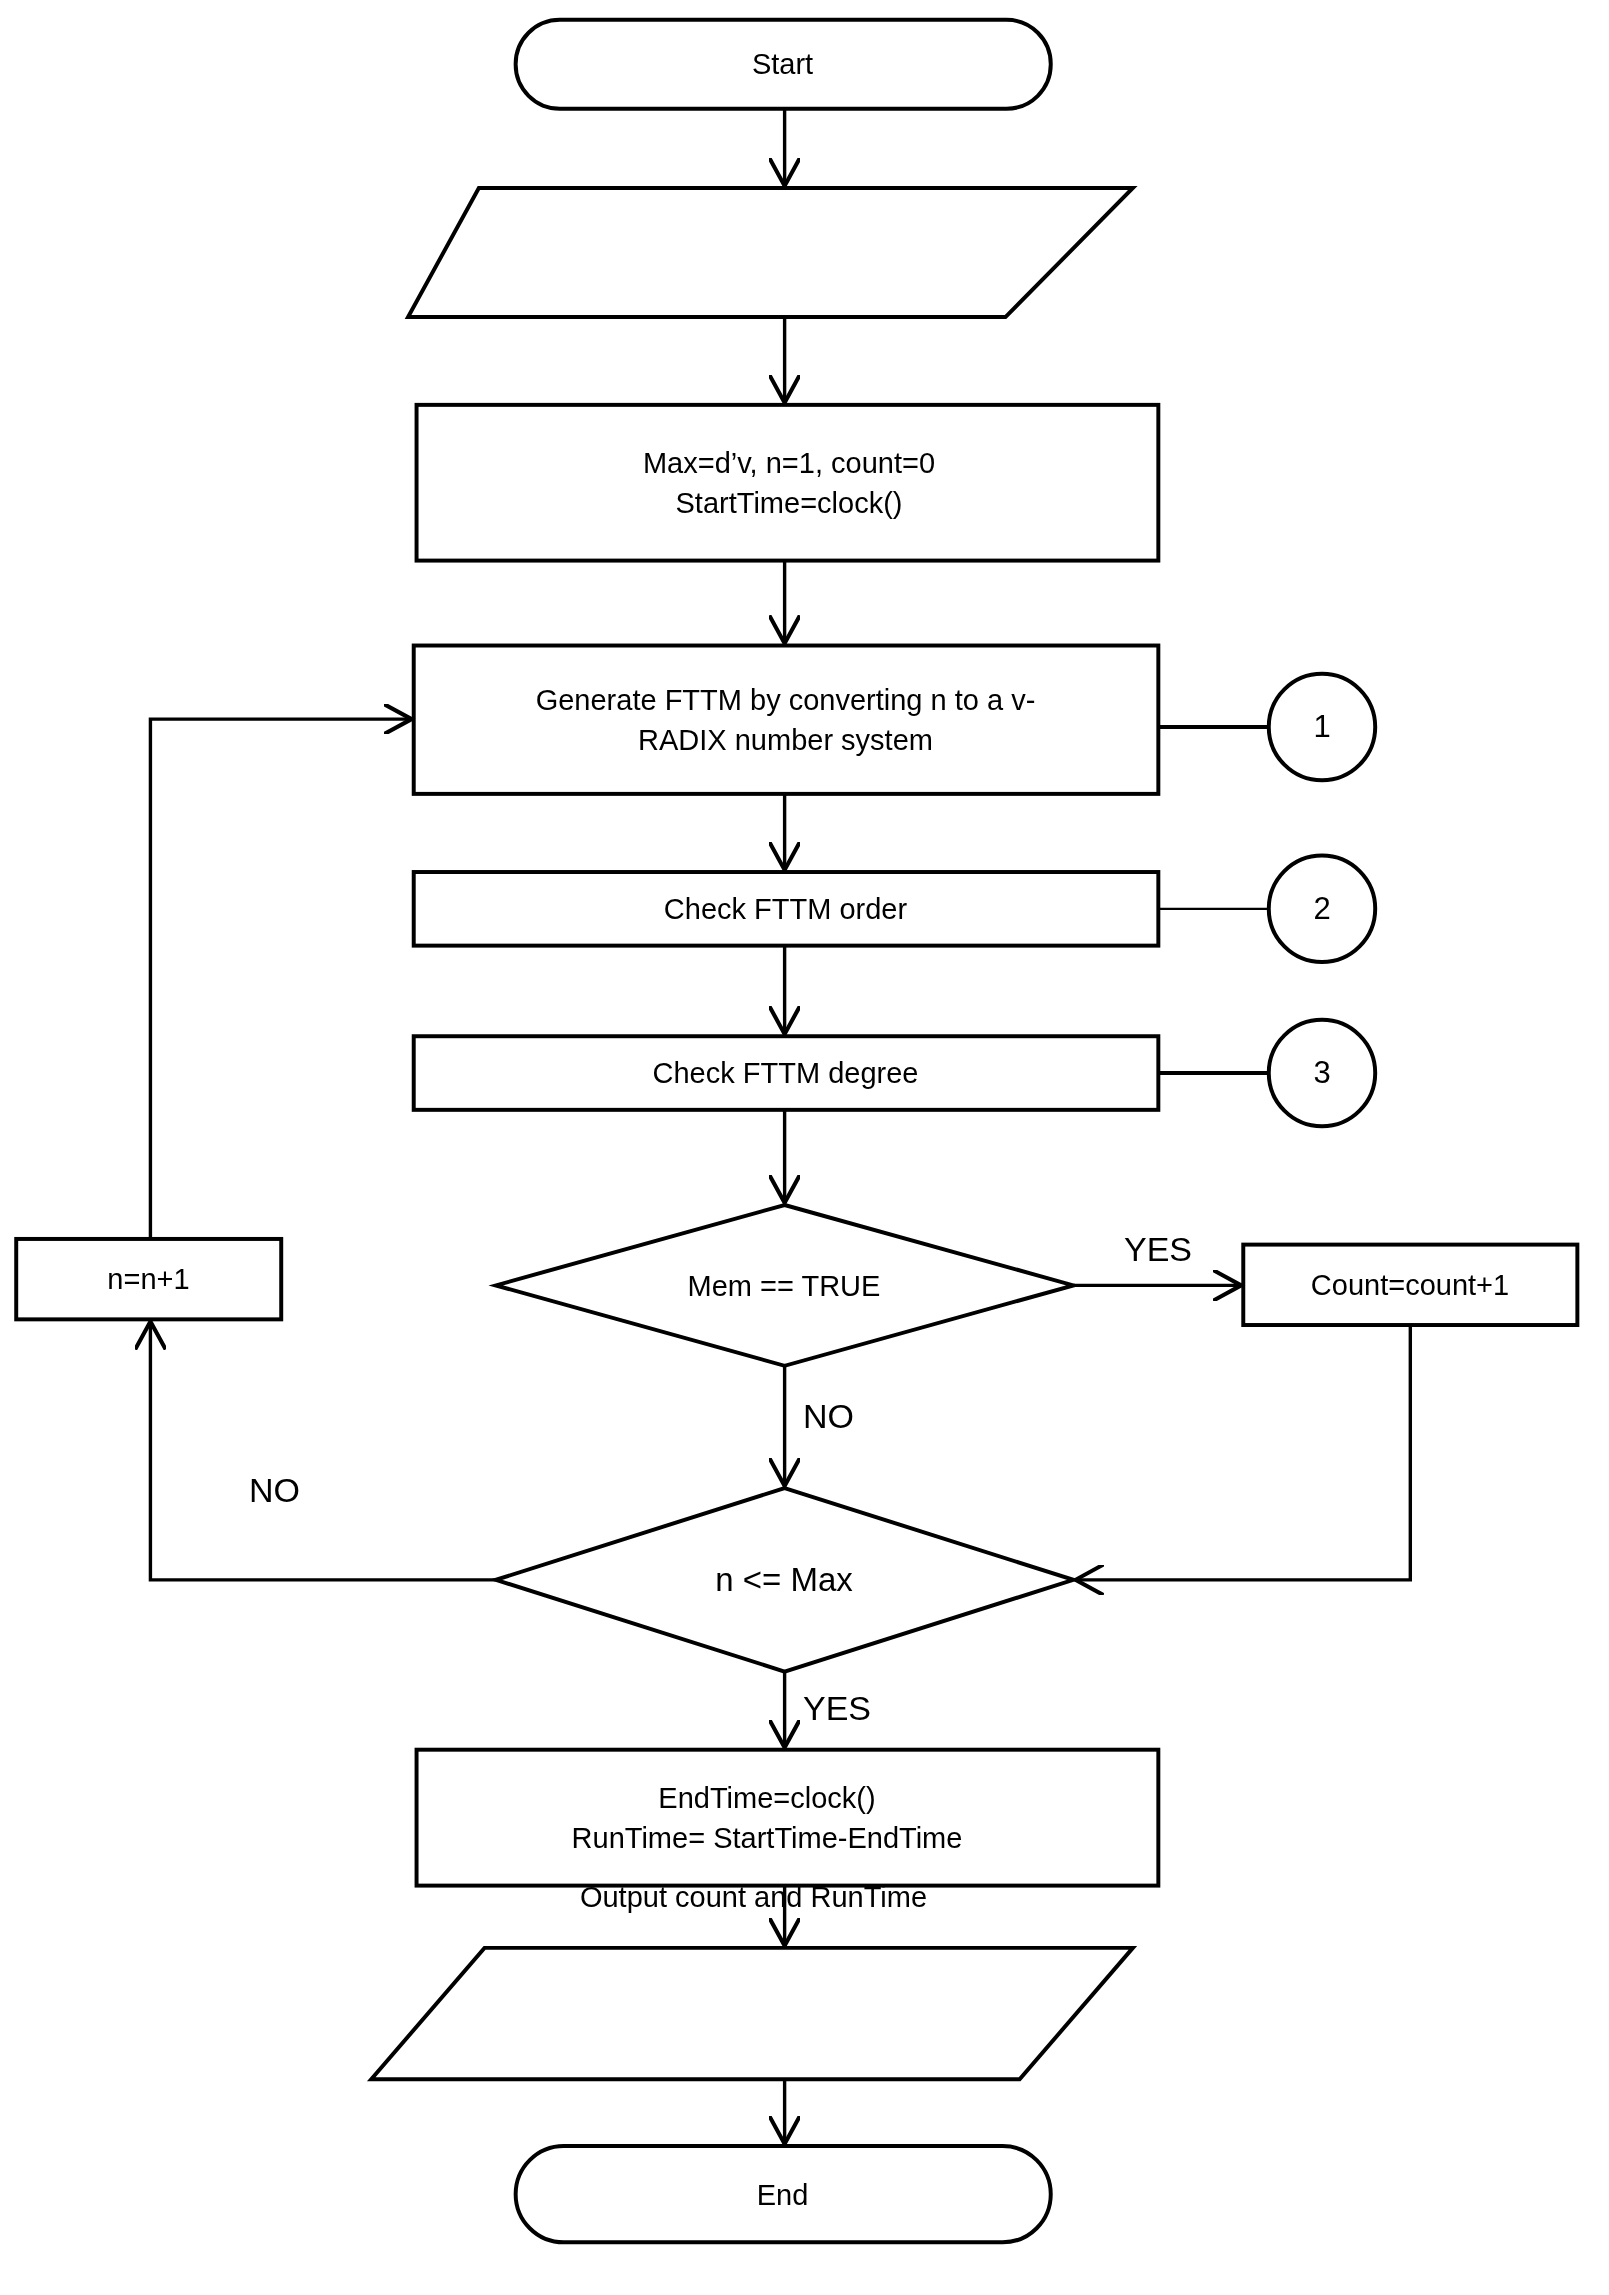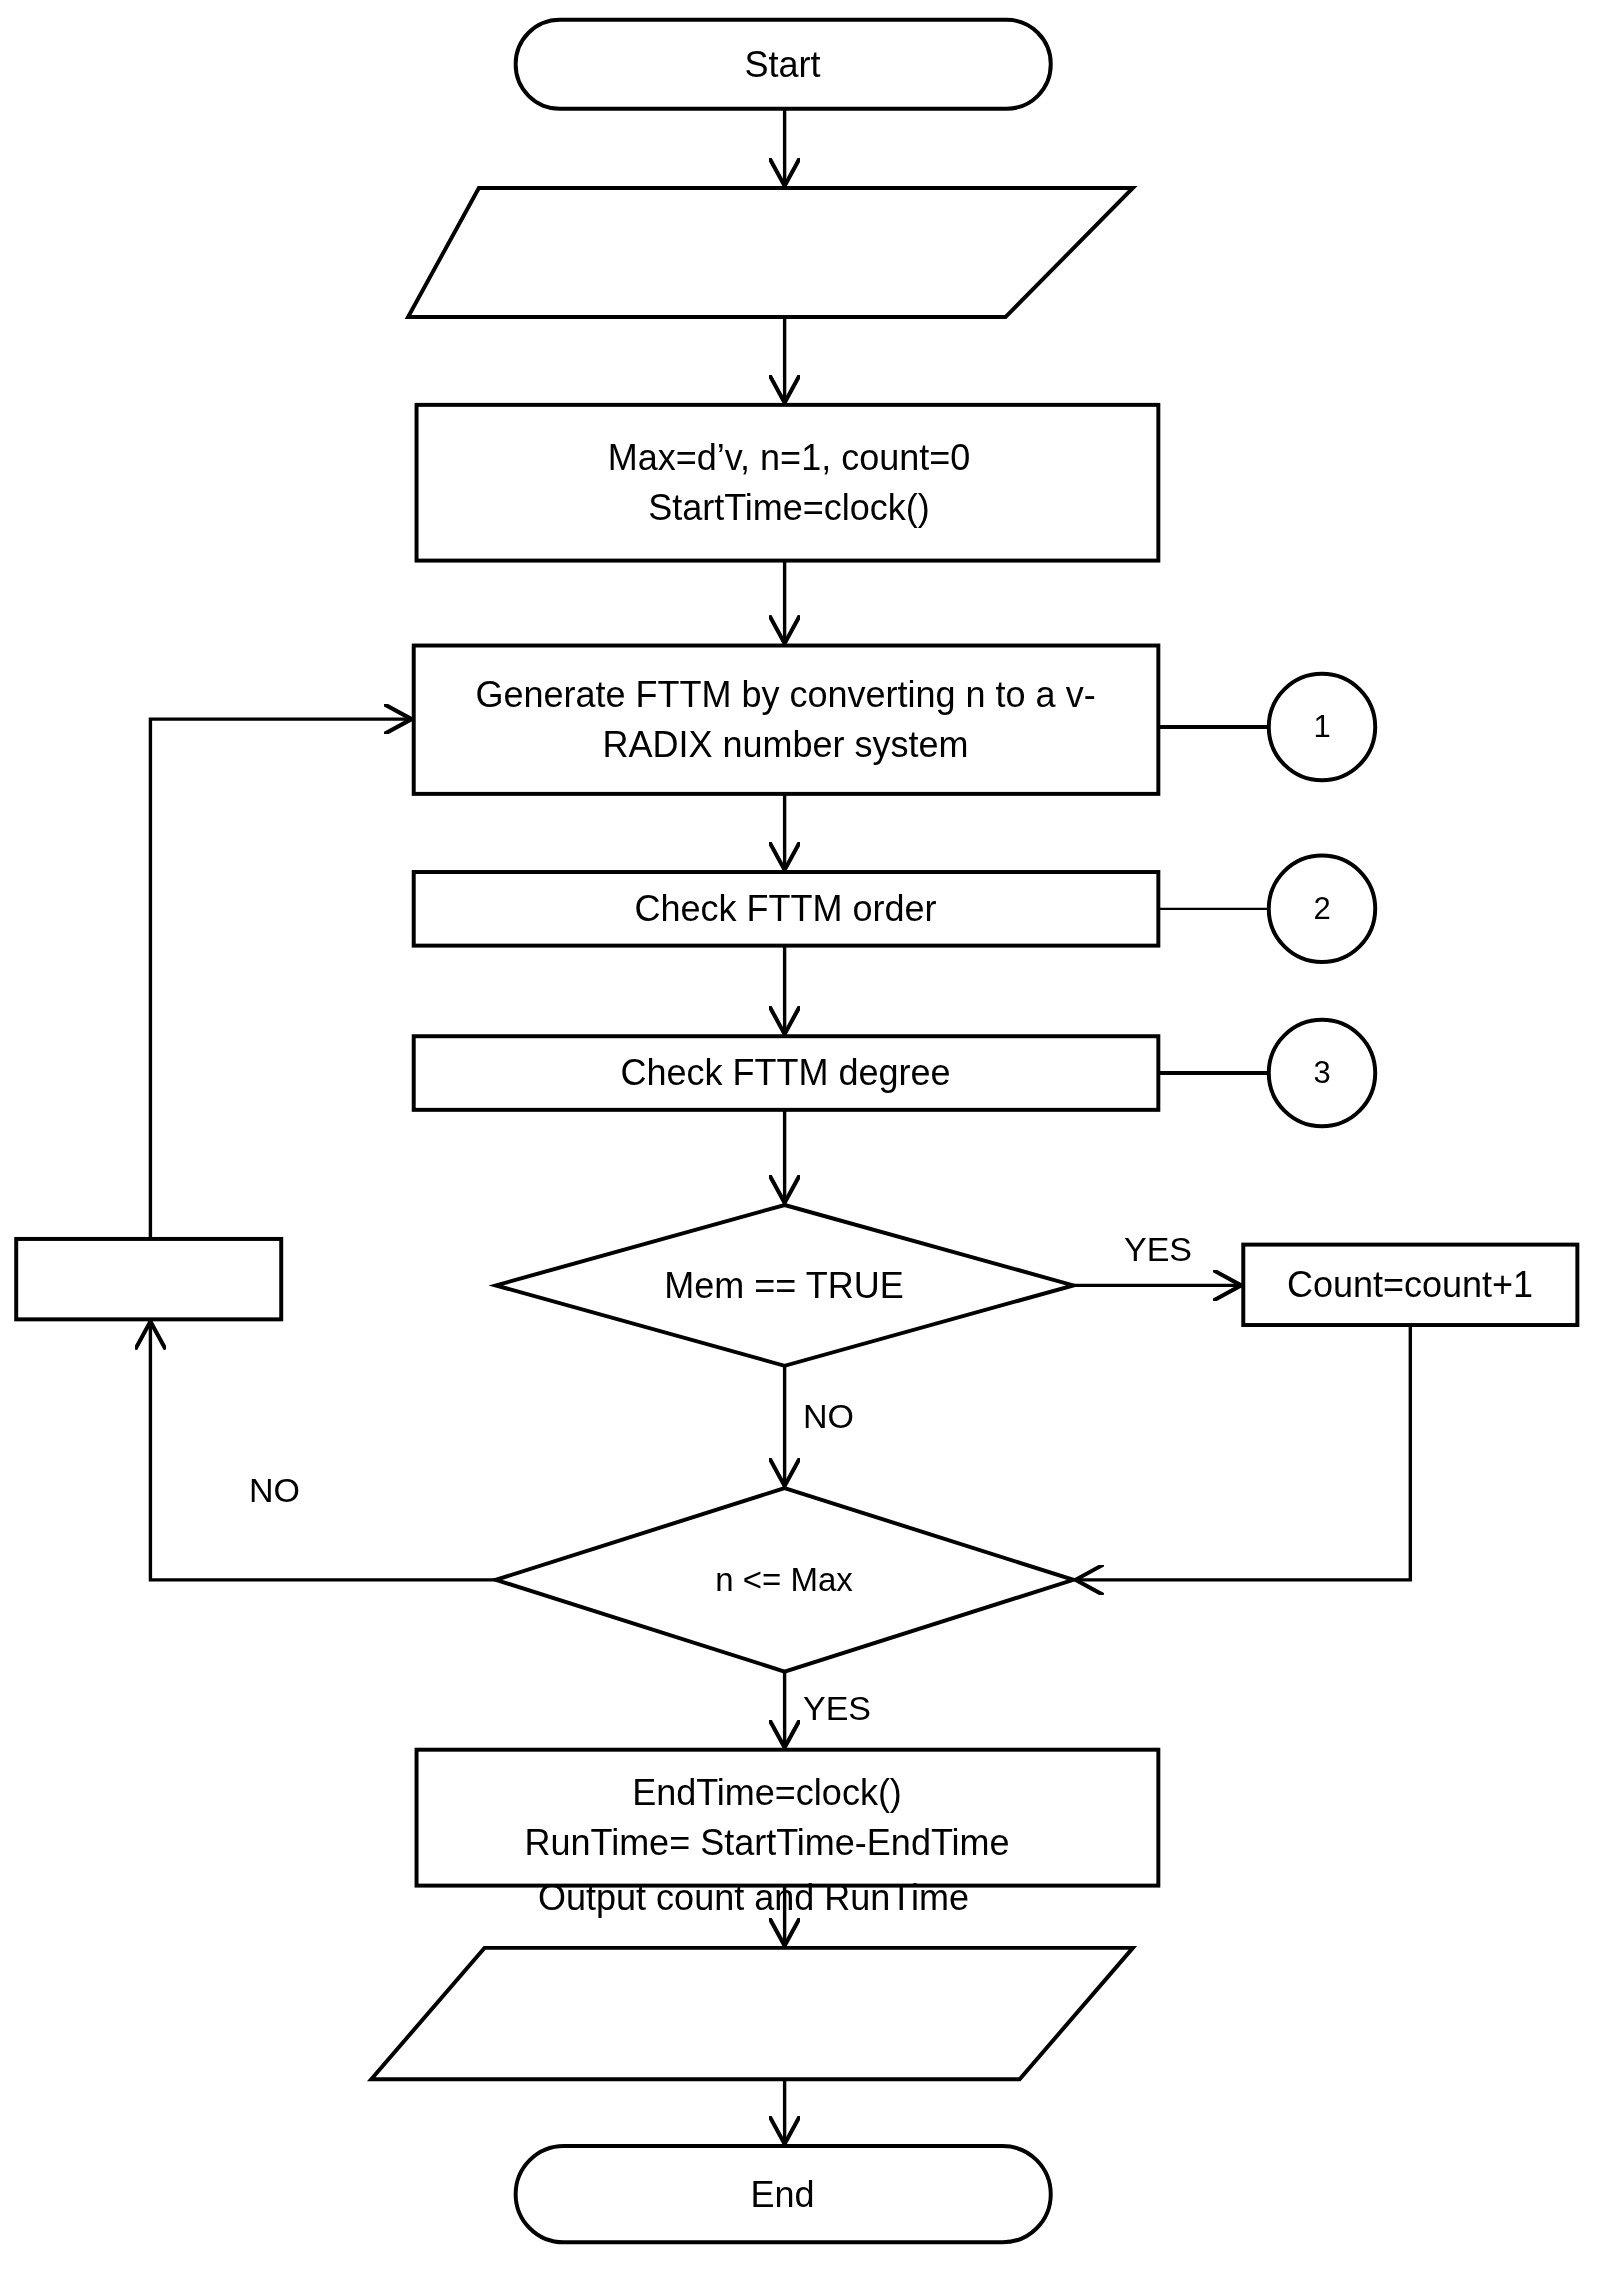--- a/index.html
+++ b/index.html
@@ -12,21 +12,21 @@
   }
   svg.layer{position:absolute;left:0;top:0;width:1610px;height:2295px;}
   .node-label{
     position:absolute;
     display:flex;
     align-items:center;
     justify-content:center;
     text-align:center;
     color:#000000;
     font-family:"Liberation Sans", sans-serif;
-    font-size:36px;
+    font-size:29px;
     line-height:1.38;
     white-space:pre-line;
     pointer-events:none;
   }
   .edge-label{
     position:absolute;
     color:#000000;
     font-family:"Liberation Sans", sans-serif;
     font-size:34px;
     line-height:1;
@@ -127,20 +127,21 @@
   <div class="node-label" style="left:413px;top:1036px;width:745px;height:74px;">Check FTTM degree</div>
 
   <div class="conn-label" style="left:1269px;top:674px;width:106px;height:106px;">1</div>
   <div class="conn-label" style="left:1269px;top:856px;width:106px;height:106px;">2</div>
   <div class="conn-label" style="left:1269px;top:1020px;width:106px;height:106px;">3</div>
 
   <div class="node-label" style="left:586px;top:1249px;width:396px;height:74px;">Mem == TRUE</div>
 
   <div class="node-label" style="left:1243px;top:1245px;width:334px;height:80px;">Count=count+1</div>
 
+  <div class="node-label" style="left:16px;top:1239px;width:265px;height:80px;">n=n+1</div>
 
   <div class="node-label" style="left:586px;top:1543px;width:396px;height:74px;font-size:33px;">n &lt;= Max</div>
 
   <div class="node-label" style="left:396px;top:1750px;width:742px;height:136px;">EndTime=clock()
 RunTime= StartTime-EndTime</div>
 
   <div class="node-label" style="left:425px;top:1832px;width:657px;height:131px;">Output count and RunTime</div>
 
   <div class="node-label" style="left:515px;top:2147px;width:535px;height:96px;">End</div>
 

